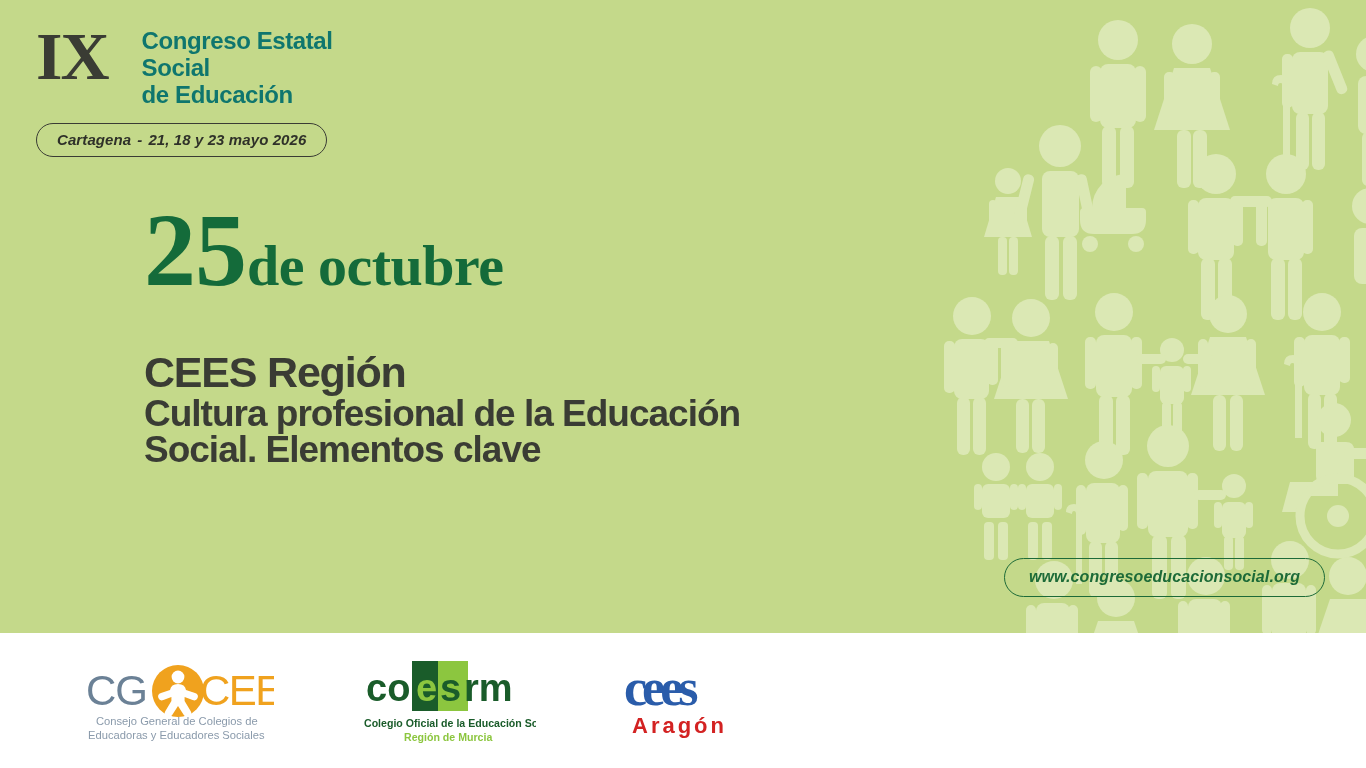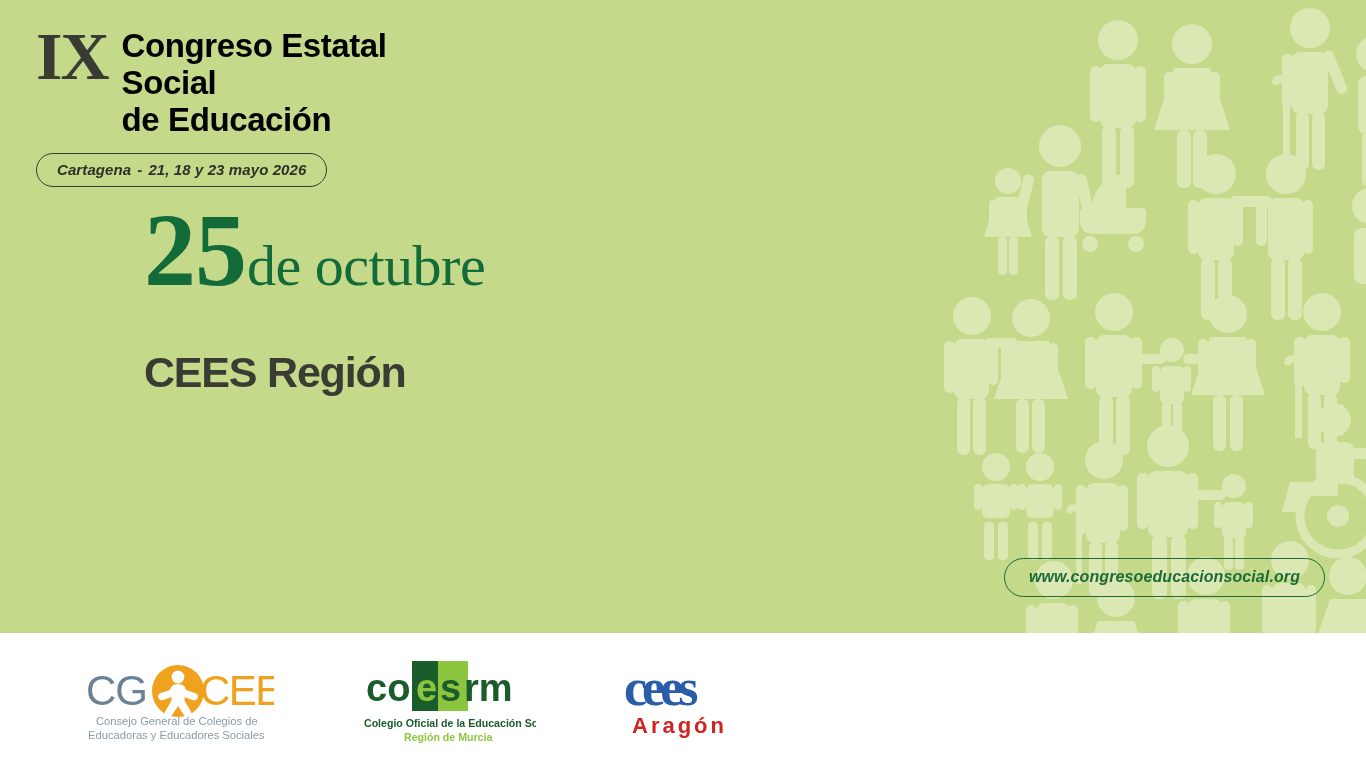--- a/index.html
+++ b/index.html
@@ -24,22 +24,22 @@
 
   
   .header{position:absolute;left:36px;top:22px;}
   .brand-row{display:flex;align-items:flex-start;gap:14px;}
   .roman{
     font-family:"Liberation Serif","DejaVu Serif",serif;
     font-weight:700;font-size:68px;line-height:0.95;
     color:#3a3c34;letter-spacing:-2px;margin-top:2px;
   }
   .brand-title{
-    font-weight:700;font-size:33px;line-height:1.12;
-    color:#000000;letter-spacing:-0.4px;margin-top:6px;
+    font-weight:700;font-size:24px;line-height:1.12;
+    color:#0f766e;letter-spacing:-0.4px;margin-top:6px;margin-left:20px;
   }
   .date-pill{
     margin-top:14px;display:inline-flex;align-items:center;justify-content:center;
     border:1.6px solid #3a3c34;border-radius:999px;
     padding:7px 20px 8px;
   }
   .date-pill span{
     font-weight:700;font-style:italic;font-size:15px;color:#2f3129;
     letter-spacing:0.1px;white-space:nowrap;
   }
@@ -48,21 +48,21 @@
   
   .main{position:absolute;left:144px;top:206px;width:760px;}
   .day-line{display:flex;align-items:baseline;gap:1px;}
   .day-num{
     font-family:"Liberation Serif","DejaVu Serif",serif;
     font-weight:700;font-size:104px;line-height:0.85;
     color:#146b3a;letter-spacing:-1px;
   }
   .day-month{
     font-family:"Liberation Serif","DejaVu Serif",serif;
-    font-weight:400;font-size:58px;line-height:0.9;
+    font-weight:700;font-size:58px;line-height:0.9;
     color:#146b3a;letter-spacing:-0.5px;
   }
   .org{
     margin-top:58px;
     font-weight:700;font-size:43px;line-height:0.96;
     color:#3a3c34;letter-spacing:-1.2px;
   }
   .subtitle{
     margin-top:2px;width:610px;
     font-weight:700;font-size:37px;line-height:0.97;
@@ -337,20 +337,21 @@
         <span>21, 18 y 23 mayo 2026</span>
       </div>
     </div>
 
     <div class="main">
       <div class="day-line">
         <div class="day-num">25</div>
         <div class="day-month">de octubre</div>
       </div>
       <div class="org">CEES Región</div>
+      <div class="subtitle">Cultura profesional de la Educación Social. Elementos clave</div>
     </div>
 
     <div class="url-pill">
       <span>www.congresoeducacionsocial.org</span>
     </div>
 
   </div>
 
   <div class="footer">
 

